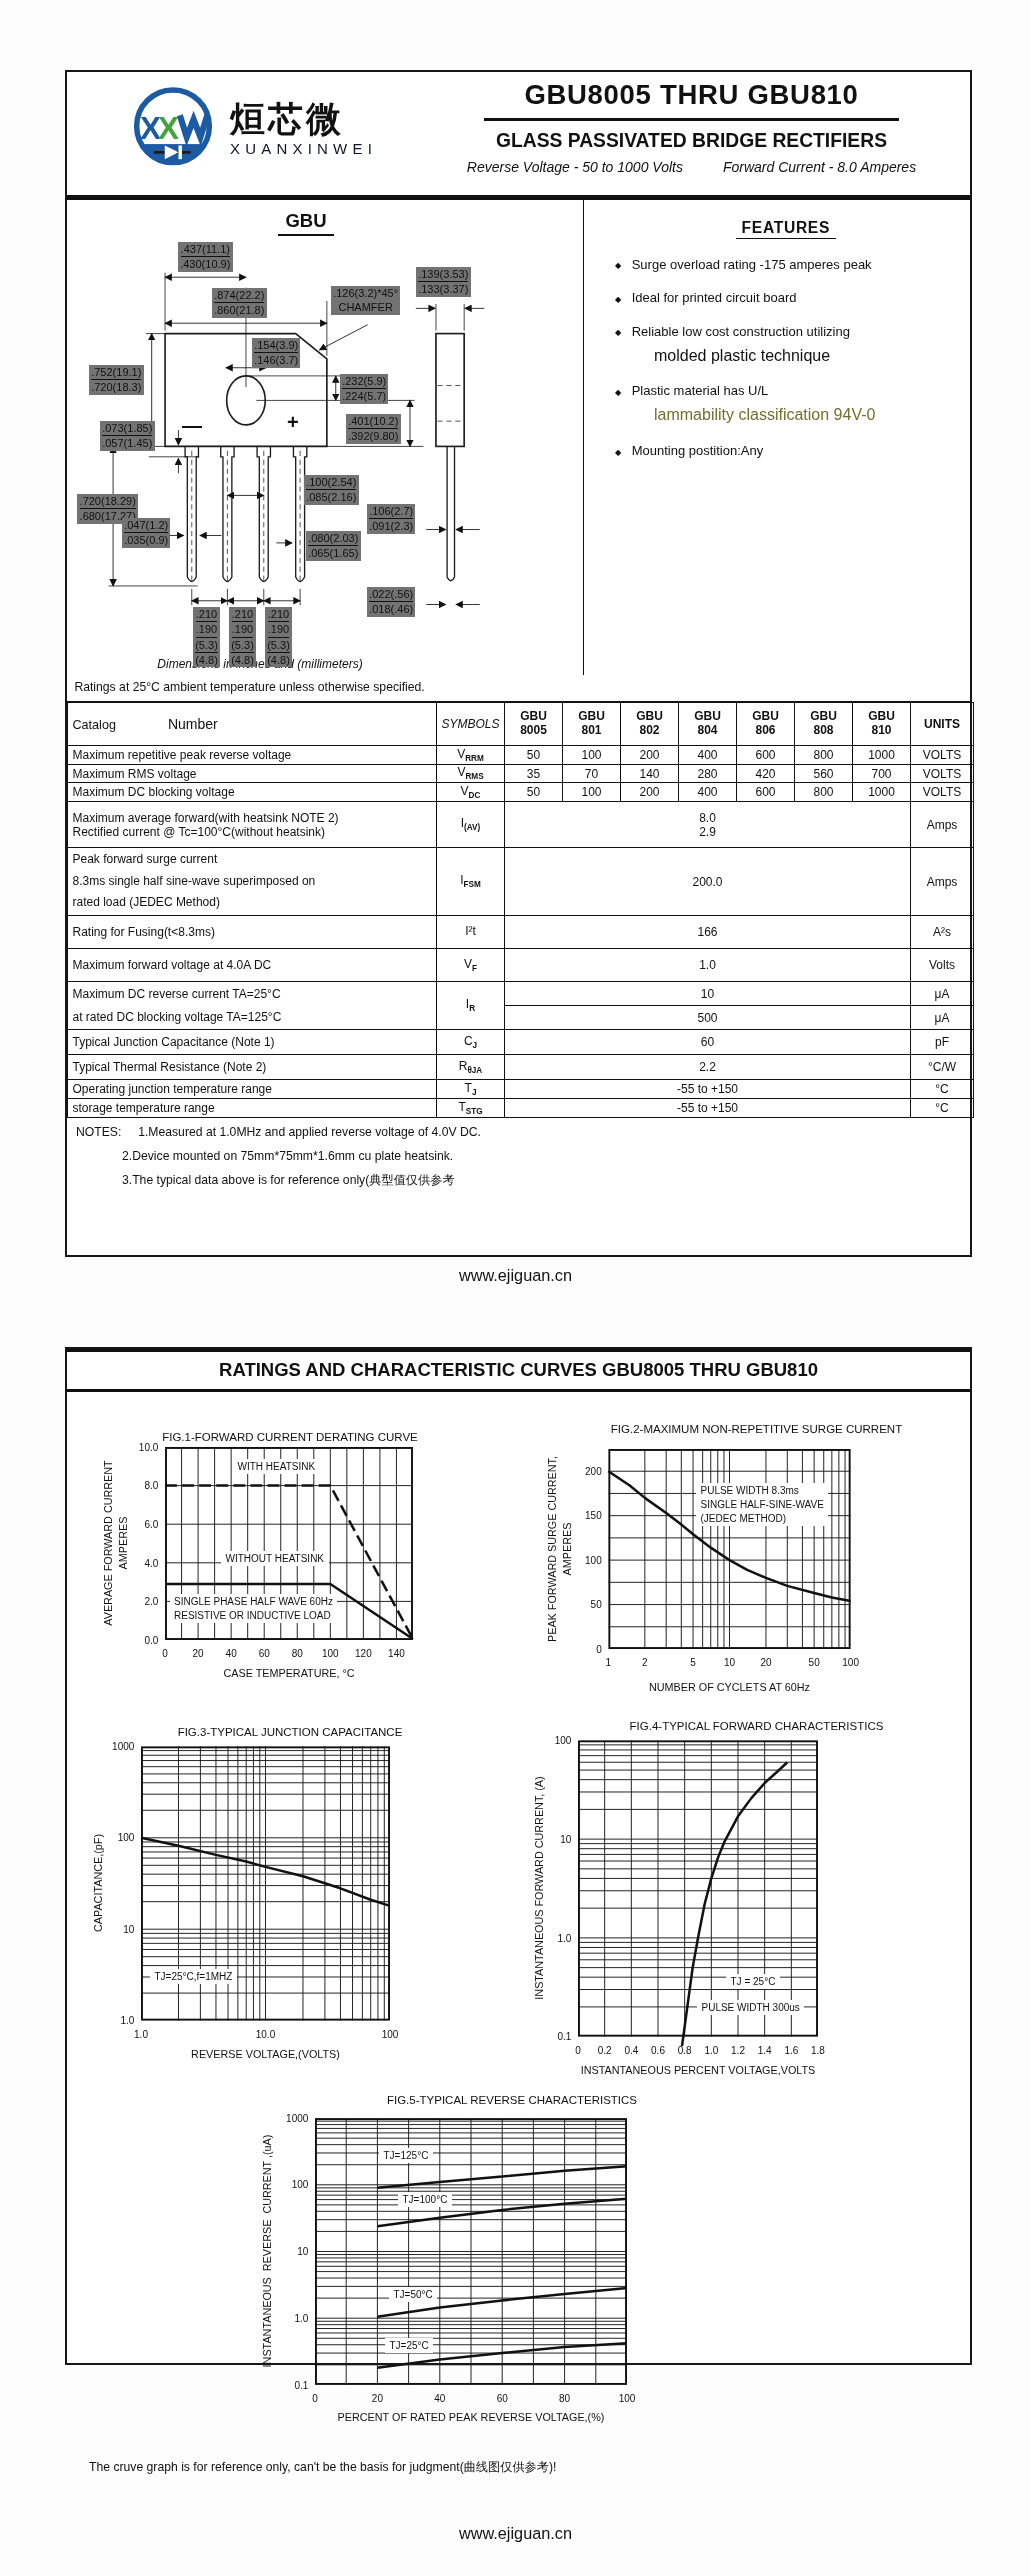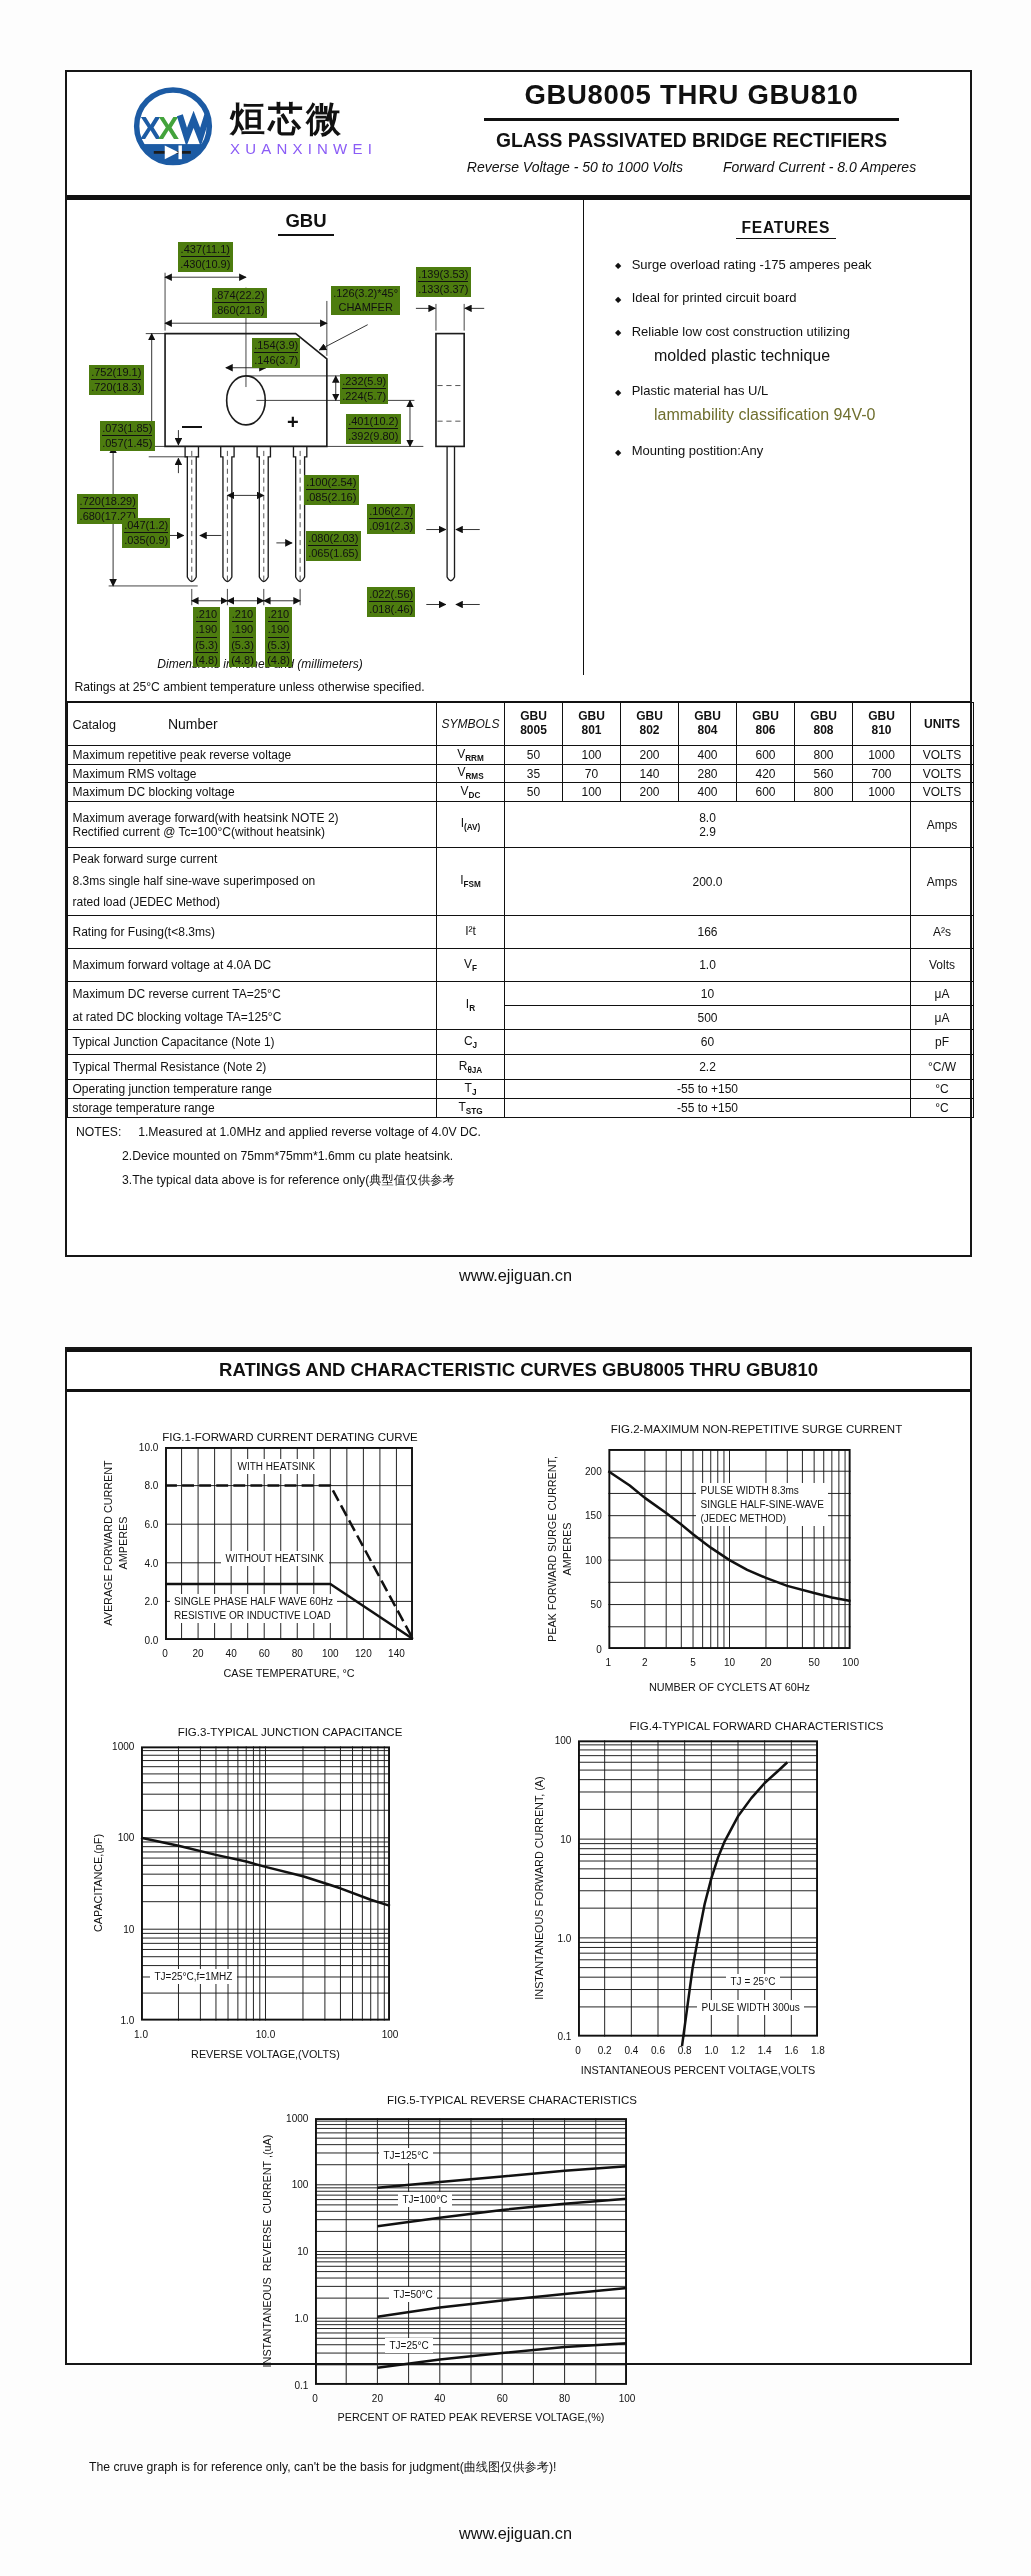--- a/index.html
+++ b/index.html
@@ -9,35 +9,35 @@
   #page1{top:70px;height:1187px;}
   #page2{top:1347px;height:1018px;}
   .footer{position:absolute;left:0;width:100%;text-align:center;font-size:16.3px;color:#111;}
   #footer1{top:1266px;}
   #footer2{top:2524px;}
 
   
   .hdr-row{position:relative;height:123px;border-bottom:5.2px solid #111;}
   .logo-wrap{position:absolute;left:58px;top:9px;display:flex;align-items:center;gap:9px;}
   .logo-text-cn{font-size:35px;font-weight:bold;letter-spacing:3px;line-height:1.05;}
-  .logo-text-en{font-size:15px;letter-spacing:5.2px;color:#8b5cf6;margin-top:2.2px;}
+  .logo-text-en{font-size:15px;letter-spacing:5.2px;color:#0f172a;margin-top:2.2px;}
   .title-block{position:absolute;left:349px;top:7.4px;width:551px;text-align:center;}
   .main-title{font-size:27.5px;font-weight:bold;letter-spacing:0.7px;}
   .title-rule{height:3px;background:#111;width:415px;margin:6.7px auto 0;}
   .family{font-size:19.3px;font-weight:bold;margin-top:9px;}
   .specline{margin-top:7.4px;font-style:italic;font-size:14px;display:flex;justify-content:center;gap:40px;}
 
   
   .main-cols{position:relative;height:475px;}
   #pkg{position:absolute;left:0;top:0;width:516px;height:475px;}
   #pkg svg{position:absolute;left:0;top:0;}
   .pkg-title{position:absolute;left:211px;top:10.4px;font-size:18.5px;font-weight:bold;
              border-bottom:2.6px solid #111;padding:0 7.4px 1.5px;}
   .dim{position:absolute;display:flex;flex-direction:column;align-items:center;
-       font-size:11px;line-height:1.3;background:#4d7c0f;padding:0 2.2px;z-index:3;}
+       font-size:11px;line-height:1.3;background:#737373;padding:0 2.2px;z-index:3;}
   .dim .du{border-bottom:1.1px solid #111;}
   .polarity{position:absolute;font-size:20px;font-weight:bold;z-index:3;}
   .pkg-caption{position:absolute;left:30px;top:457px;width:326px;text-align:center;
                font-style:italic;font-size:12px;}
   line,path.pl,rect.pl,ellipse.pl{stroke:#1c1c1c;fill:none;}
   .part{stroke-width:2.2;}
   .thin{stroke-width:1.1;}
   .dline{stroke-width:1.2;}
   .dash{stroke-dasharray:7 5;stroke-width:1;}
 

